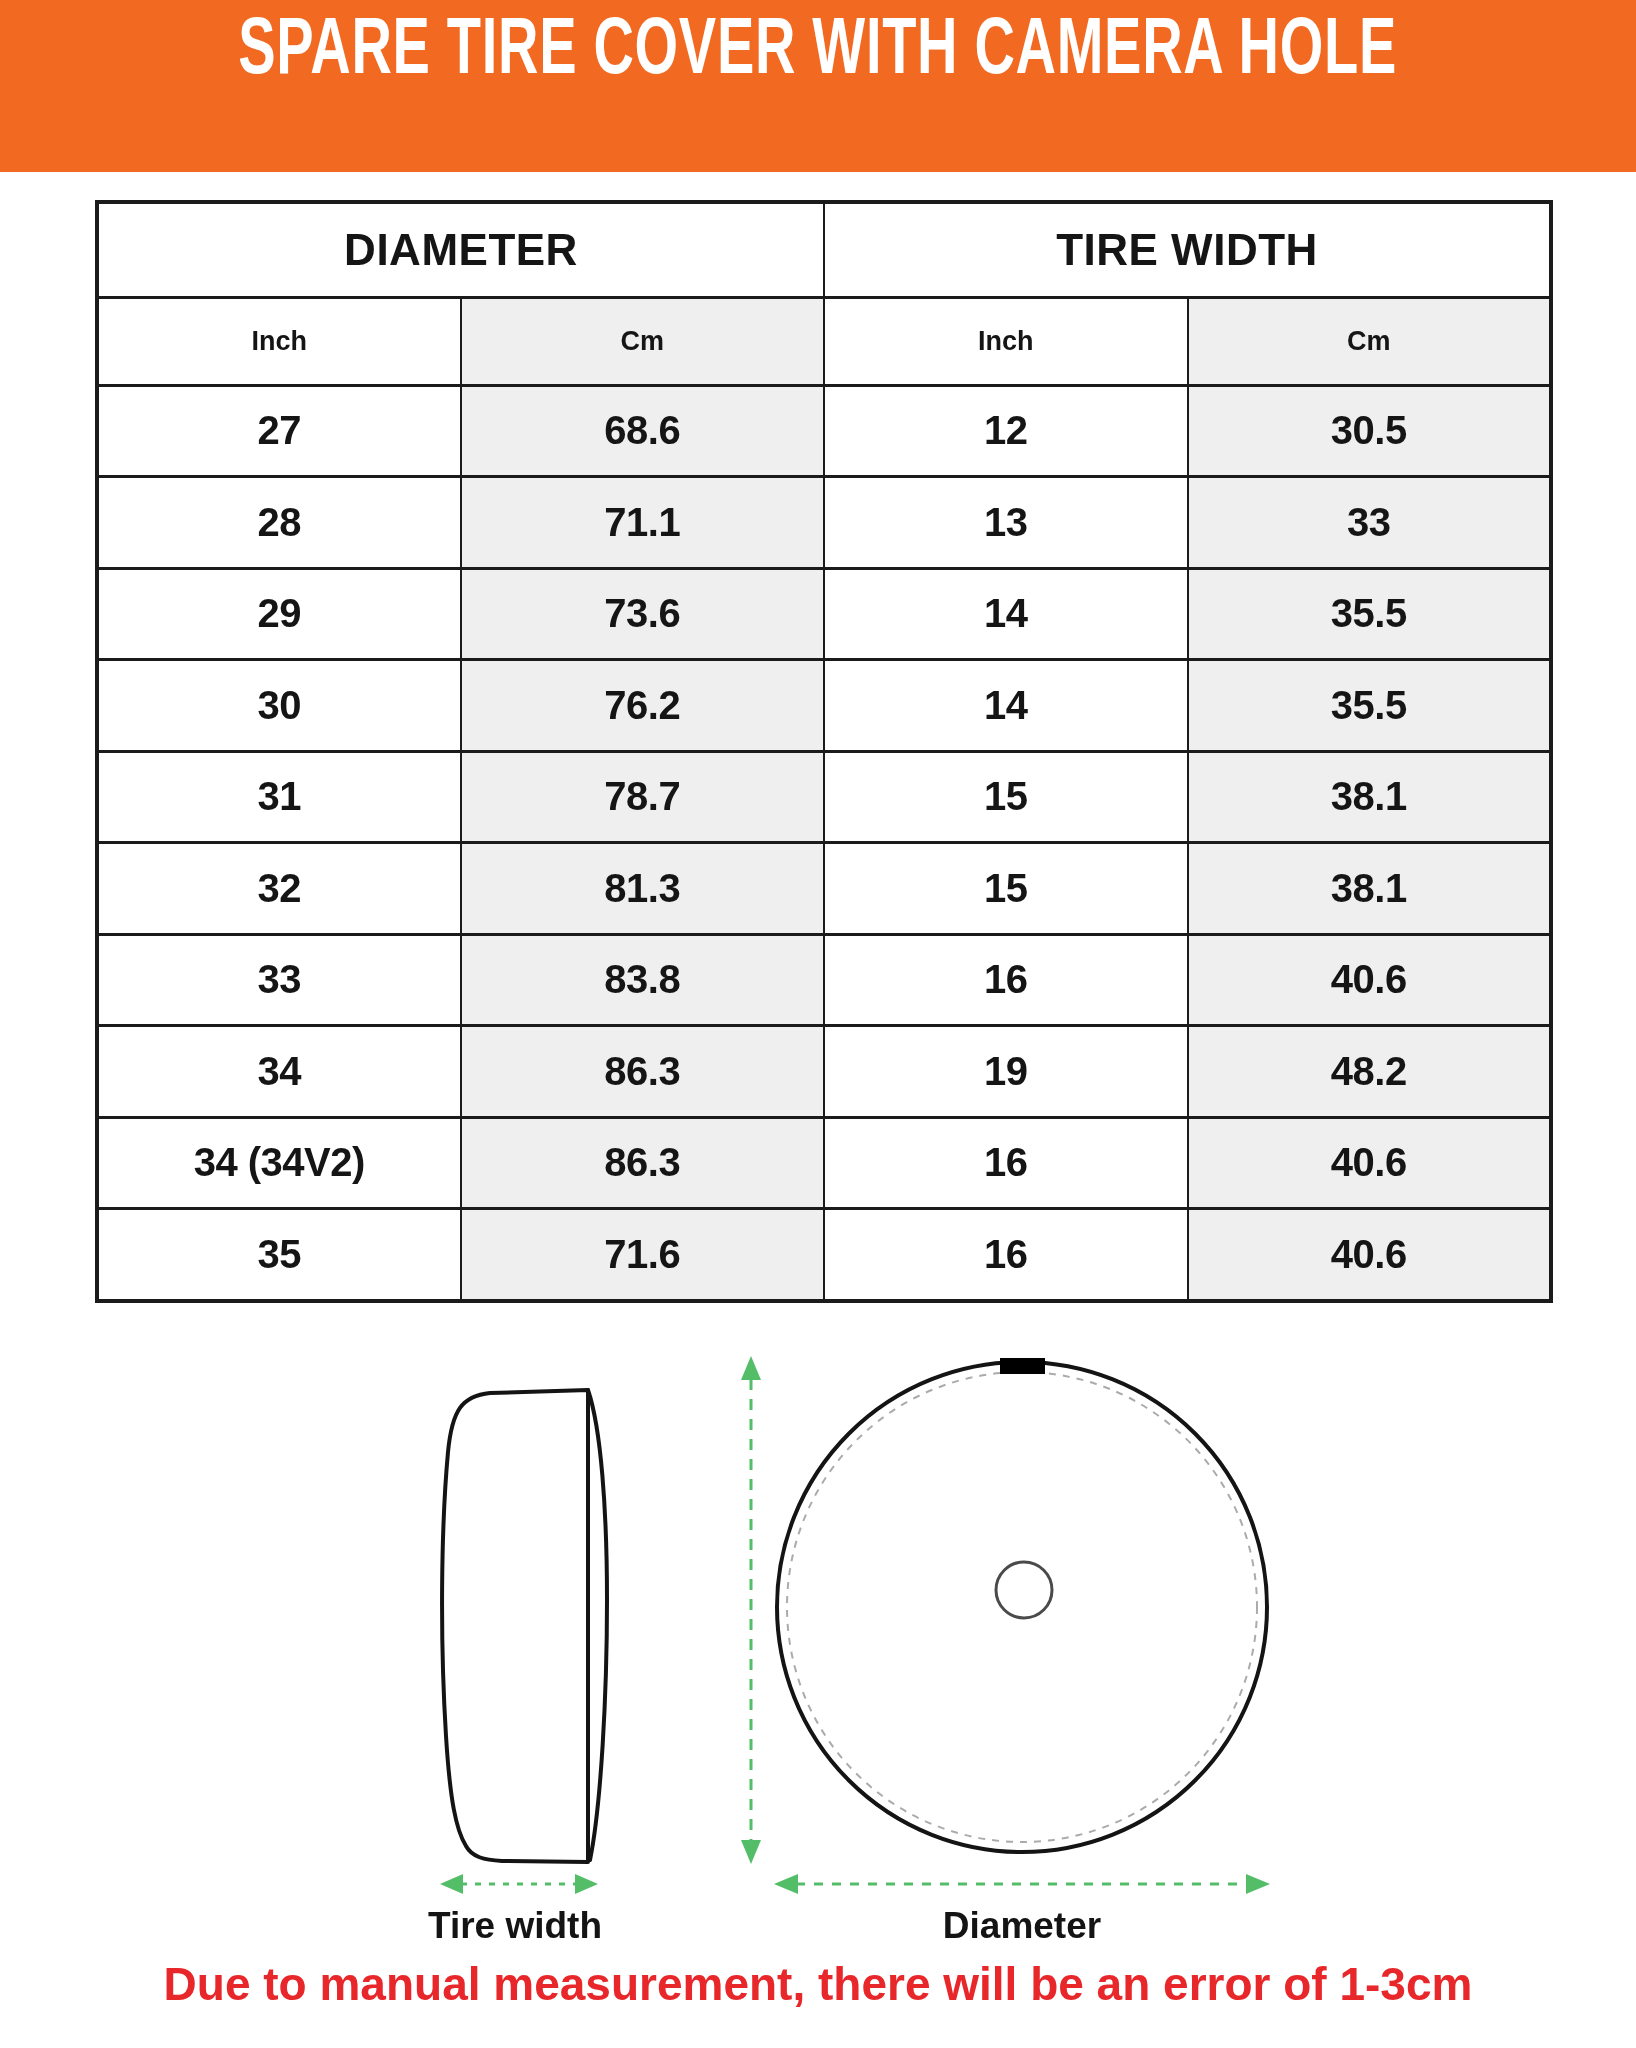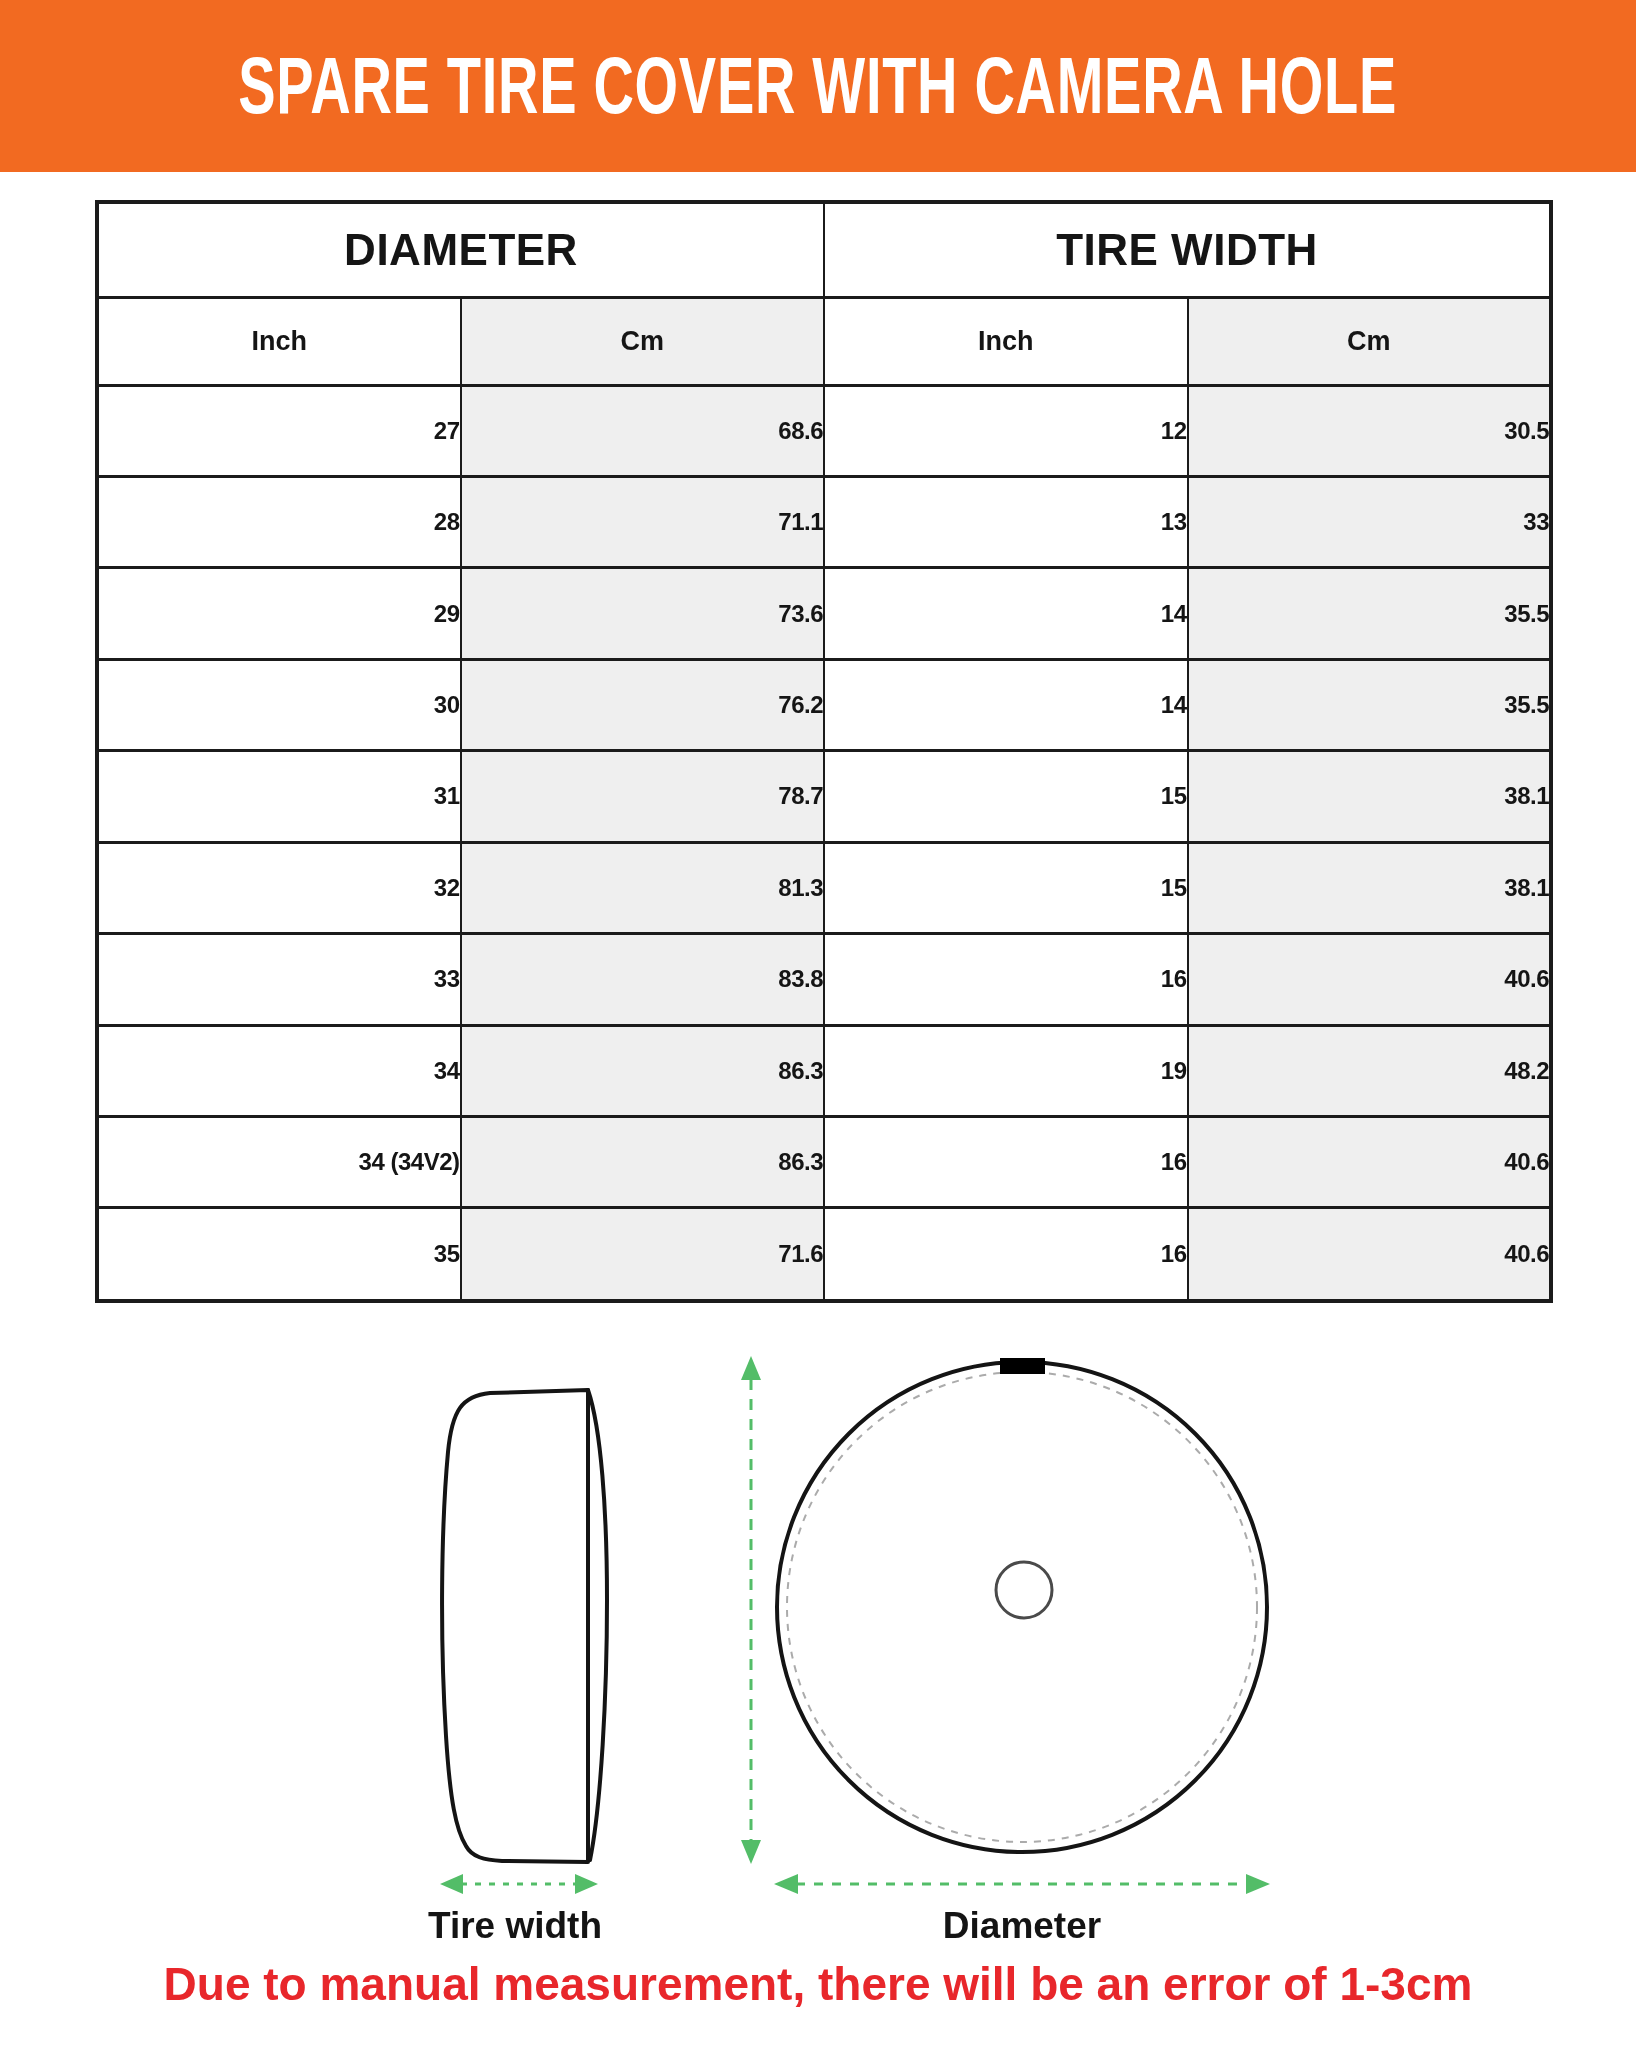--- a/index.html
+++ b/index.html
@@ -5,42 +5,42 @@
   * { margin:0; padding:0; box-sizing:border-box; }
   html,body { background:#ffffff; }
   .page {
     position:relative; width:1636px; height:2048px;
     background:#ffffff; overflow:hidden;
     font-family:"Liberation Sans", sans-serif;
   }
   
   .banner {
     position:absolute; left:0; top:0; width:1636px; height:172px;
-    background:#F26A21; display:flex; align-items:center; justify-content:center;
+    background:#F26A21; display:flex; justify-content:center;
   }
   .banner-title {
     color:#ffffff; font-weight:bold; font-size:80px; letter-spacing:1px;
     white-space:nowrap; transform:scaleX(0.70); transform-origin:center;
   }
   
   .table-wrap { position:absolute; left:95px; top:200px; width:1458px; height:1103px; }
   table.size-table {
     width:100%; height:100%; table-layout:fixed; border-collapse:collapse;
     border:4px solid #1B1B1B;
   }
   .size-table th, .size-table td {
     border:2px solid #1B1B1B; border-top-width:3px; border-bottom-width:3px;
     text-align:center; vertical-align:middle; color:#151515;
     background:#ffffff;
   }
   tr.group-row { height:95px; }
   tr.group-row th { font-size:44px; font-weight:bold; letter-spacing:0.5px; }
   tr.colhead-row { height:88px; }
   tr.colhead-row th { font-size:27px; font-weight:bold; }
-  tr.data-row td { font-size:24px; font-weight:bold; letter-spacing:-0.5px;text-align:right; }
+  tr.data-row td { font-size:40px; font-weight:bold; letter-spacing:-0.5px; }
   .shaded { background:#EFEFEF !important;margin-top:6px; }
   
   .diagram { position:absolute; left:0; top:1330px; width:1636px; height:630px; }
   .diagram text { font-family:"Liberation Sans", sans-serif; font-weight:bold; fill:#141414; }
   
   .footnote {
     position:absolute; left:0; top:1958px; width:1636px; height:52px;
     display:flex; align-items:center; justify-content:center;
     color:#E8272B; font-size:46px; font-weight:bold; white-space:nowrap;
   }

